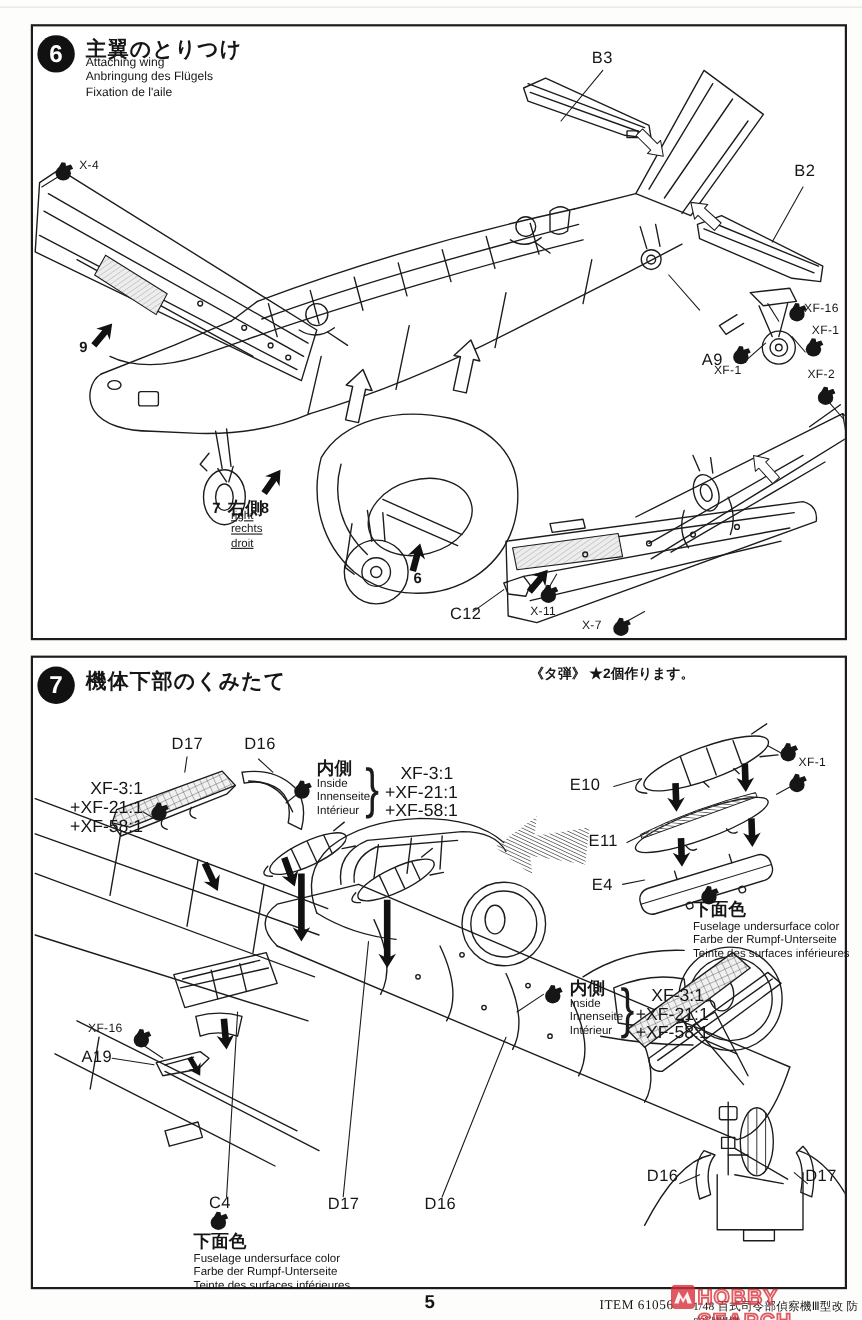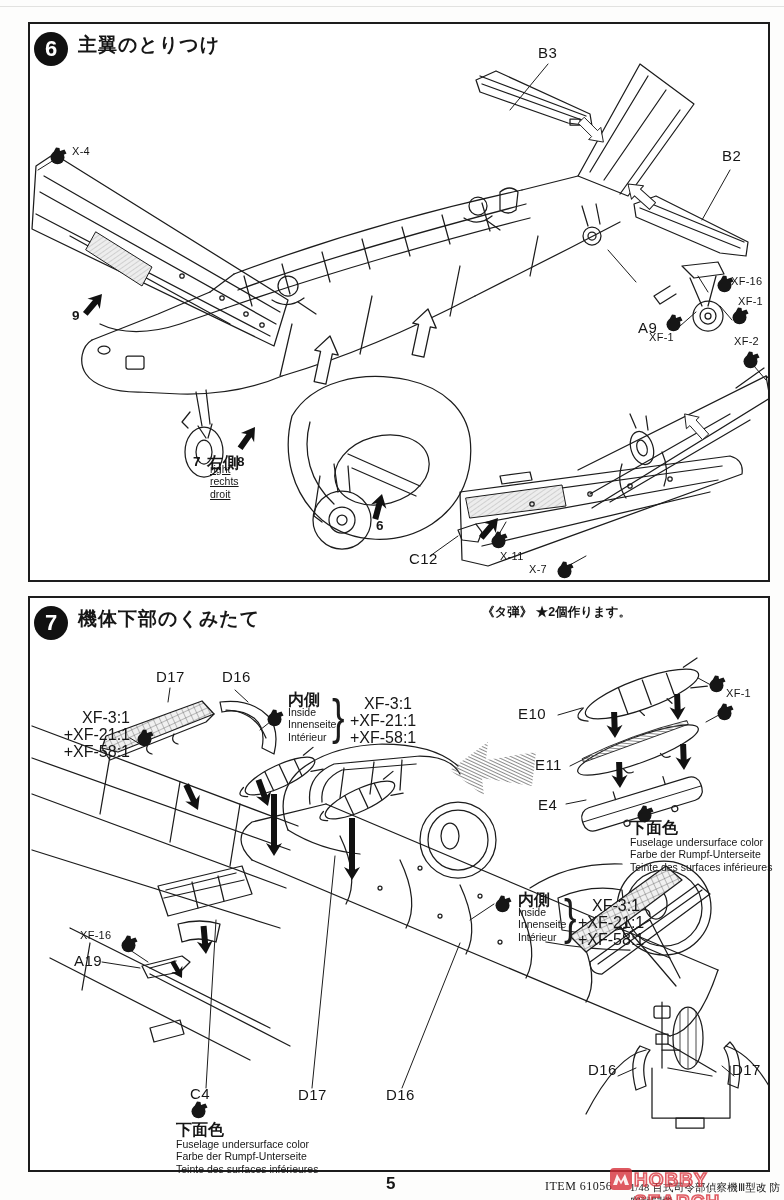--- a/index.html
+++ b/index.html
@@ -207,20 +207,25 @@
             <path d="M0 0 L8 13 L3 10.5 L3 26 L-3 26 L-3 10.5 L-8 13 Z"></path>
           </g>
       </g>
     </g>
   </svg>
 
   <div class="step-circle" style="left:4px;top:8px;">
     <span>6</span>
   </div>
   <div class="title-ja" style="left:48px;top:8px;">主翼のとりつけ</div>
+  <div class="title-lang" style="left:48px;top:27px;">
+    <span>Attaching wing</span>
+    <span>Anbringung des Flügels</span>
+    <span>Fixation de l'aile</span>
+  </div>
 
   <span class="pot" style="left:17px;top:122px;"><svg width="22" height="19" viewBox="0 0 22 19">
         <g fill="#161616">
           <ellipse cx="10.5" cy="11.5" rx="7" ry="6.7"></ellipse>
           <path d="M6 7 L9 1.5 L12.5 2 L13 5 L17.5 3.5 L19.5 7.5 L14 10 L7.5 10 Z"></path>
         </g>
       </svg></span>
   <span class="pot" style="left:684px;top:250px;"><svg width="22" height="19" viewBox="0 0 22 19">
         <g fill="#161616">
           <ellipse cx="10.5" cy="11.5" rx="7" ry="6.7"></ellipse>
@@ -270,21 +275,21 @@
   <div class="lbl numb" style="left:163px;top:431px;">7</div>
   <div class="lbl jps" style="left:177px;top:431px;">右側</div>
   <div class="lbl numb" style="left:207px;top:431px;">8</div>
   <div class="lbl small" style="left:180px;top:439px;text-decoration:underline;">
     <span>right</span>
     <span>rechts</span>
     <span>droit</span>
   </div>
   <div class="lbl numb" style="left:346px;top:495px;">6</div>
   <div class="lbl part" style="left:379px;top:527px;">C12</div>
-  <div class="lbl paint" style="left:452px;top:527px;margin-left:18px;">X-11</div>
+  <div class="lbl paint" style="left:452px;top:527px;">X-11</div>
   <div class="lbl paint" style="left:499px;top:540px;">X-7</div>
 </div>
 
 <div class="panel" id="panel7">
 
   <svg class="art" width="738" height="572" viewBox="0 0 738 572">
     <defs>
       <pattern id="gridP" width="6" height="6" patternUnits="userSpaceOnUse" patternTransform="rotate(-25)">
         <rect width="6" height="6" fill="#f0f0f0"></rect>
         <path d="M0 0H6M0 0V6" stroke="#4a4a4a" stroke-width="0.7"></path>

